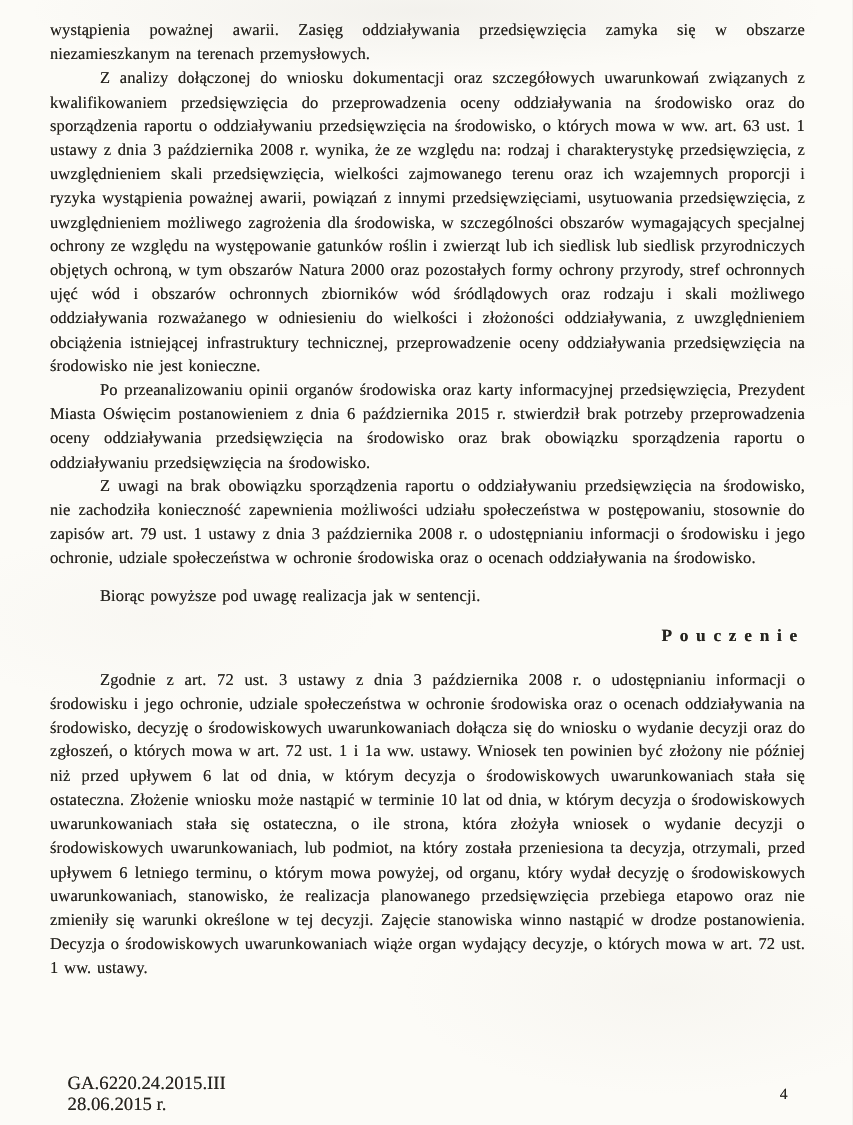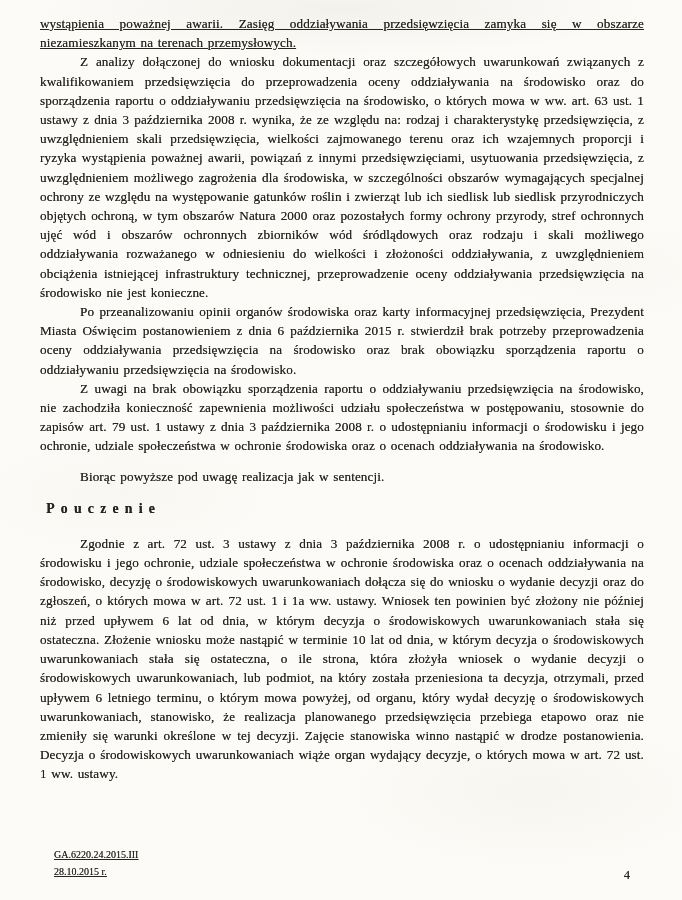--- a/index.html
+++ b/index.html
@@ -33,43 +33,41 @@
     font-size: 13.2px;
     line-height: 19.2px;
     text-align: justify;
     text-indent: 40px;
     letter-spacing: 0.1px;
     word-spacing: 1.2px;
     text-shadow: 0 0 0.45px rgba(46,42,36,0.75);
   }
   .para.cont {
     text-indent: 0;
-    text-decoration: underline;
   }
   .para.closing {
     margin-top: 11px;
     text-align: left;
   }
   .heading {
     margin: 15px 0 17px 0;
-    text-align: left;
+    text-align: right;
     font-size: 13.8px;
     font-weight: bold;
     letter-spacing: 0.45em;
     text-indent: 0.45em; 
     text-shadow: 0 0 0.5px rgba(40,36,30,0.8);
   }
   .doc-footer {
     position: absolute;
     left: 54px;
-    bottom: 20px;
-    font-size: 10px;
+    bottom: 8px;
+    font-size: 15px;
     line-height: 16.5px;
     text-shadow: 0 0 0.45px rgba(46,42,36,0.7);
-    text-decoration: underline;
   }
   .page-num {
     position: absolute;
     right: 52px;
     bottom: 17px;
     font-size: 12.6px;
     text-shadow: 0 0 0.45px rgba(46,42,36,0.7);
   }
 </style>
 </head>
@@ -81,17 +79,17 @@
     <p class="para">Z analizy dołączonej do wniosku dokumentacji oraz szczegółowych uwarunkowań związanych z kwalifikowaniem przedsięwzięcia do przeprowadzenia oceny oddziaływania na środowisko oraz do sporządzenia raportu o oddziaływaniu przedsięwzięcia na środowisko, o których mowa w ww. art. 63 ust. 1 ustawy z dnia 3 października 2008 r. wynika, że ze względu na: rodzaj i charakterystykę przedsięwzięcia, z uwzględnieniem skali przedsięwzięcia, wielkości zajmowanego terenu oraz ich wzajemnych proporcji i ryzyka wystąpienia poważnej awarii, powiązań z innymi przedsięwzięciami, usytuowania przedsięwzięcia, z uwzględnieniem możliwego zagrożenia dla środowiska, w szczególności obszarów wymagających specjalnej ochrony ze względu na występowanie gatunków roślin i zwierząt lub ich siedlisk lub siedlisk przyrodniczych objętych ochroną, w tym obszarów Natura 2000 oraz pozostałych formy ochrony przyrody, stref ochronnych ujęć wód i obszarów ochronnych zbiorników wód śródlądowych oraz rodzaju i skali możliwego oddziaływania rozważanego w odniesieniu do wielkości i złożoności oddziaływania, z uwzględnieniem obciążenia istniejącej infrastruktury technicznej, przeprowadzenie oceny oddziaływania przedsięwzięcia na środowisko nie jest konieczne.</p>
     <p class="para">Po przeanalizowaniu opinii organów środowiska oraz karty informacyjnej przedsięwzięcia, Prezydent Miasta Oświęcim postanowieniem z dnia 6 października 2015 r. stwierdził brak potrzeby przeprowadzenia oceny oddziaływania przedsięwzięcia na środowisko oraz brak obowiązku sporządzenia raportu o oddziaływaniu przedsięwzięcia na środowisko.</p>
     <p class="para">Z uwagi na brak obowiązku sporządzenia raportu o oddziaływaniu przedsięwzięcia na środowisko, nie zachodziła konieczność zapewnienia możliwości udziału społeczeństwa w postępowaniu, stosownie do zapisów art. 79 ust. 1 ustawy z dnia 3 października 2008 r. o udostępnianiu informacji o środowisku i jego ochronie, udziale społeczeństwa w ochronie środowiska oraz o ocenach oddziaływania na środowisko.</p>
     <p class="para closing">Biorąc powyższe pod uwagę realizacja jak w sentencji.</p>
     <h2 class="heading">Pouczenie</h2>
     <p class="para">Zgodnie z art. 72 ust. 3 ustawy z dnia 3 października 2008 r. o udostępnianiu informacji o środowisku i jego ochronie, udziale społeczeństwa w ochronie środowiska oraz o ocenach oddziaływania na środowisko, decyzję o środowiskowych uwarunkowaniach dołącza się do wniosku o wydanie decyzji oraz do zgłoszeń, o których mowa w art. 72 ust. 1 i 1a ww. ustawy. Wniosek ten powinien być złożony nie później niż przed upływem 6 lat od dnia, w którym decyzja o środowiskowych uwarunkowaniach stała się ostateczna. Złożenie wniosku może nastąpić w terminie 10 lat od dnia, w którym decyzja o środowiskowych uwarunkowaniach stała się ostateczna, o ile strona, która złożyła wniosek o wydanie decyzji o środowiskowych uwarunkowaniach, lub podmiot, na który została przeniesiona ta decyzja, otrzymali, przed upływem 6 letniego terminu, o którym mowa powyżej, od organu, który wydał decyzję o środowiskowych uwarunkowaniach, stanowisko, że realizacja planowanego przedsięwzięcia przebiega etapowo oraz nie zmieniły się warunki określone w tej decyzji. Zajęcie stanowiska winno nastąpić w drodze postanowienia. Decyzja o środowiskowych uwarunkowaniach wiąże organ wydający decyzje, o których mowa w art. 72 ust. 1 ww. ustawy.</p>
   </main>
 
   <footer class="doc-footer">
     <div>GA.6220.24.2015.III</div>
-    <div>28.10.2015 r.</div>
+    <div>28.06.2015 r.</div>
   </footer>
 
   <div class="page-num">4</div>
 </div>
 
 </body></html>

